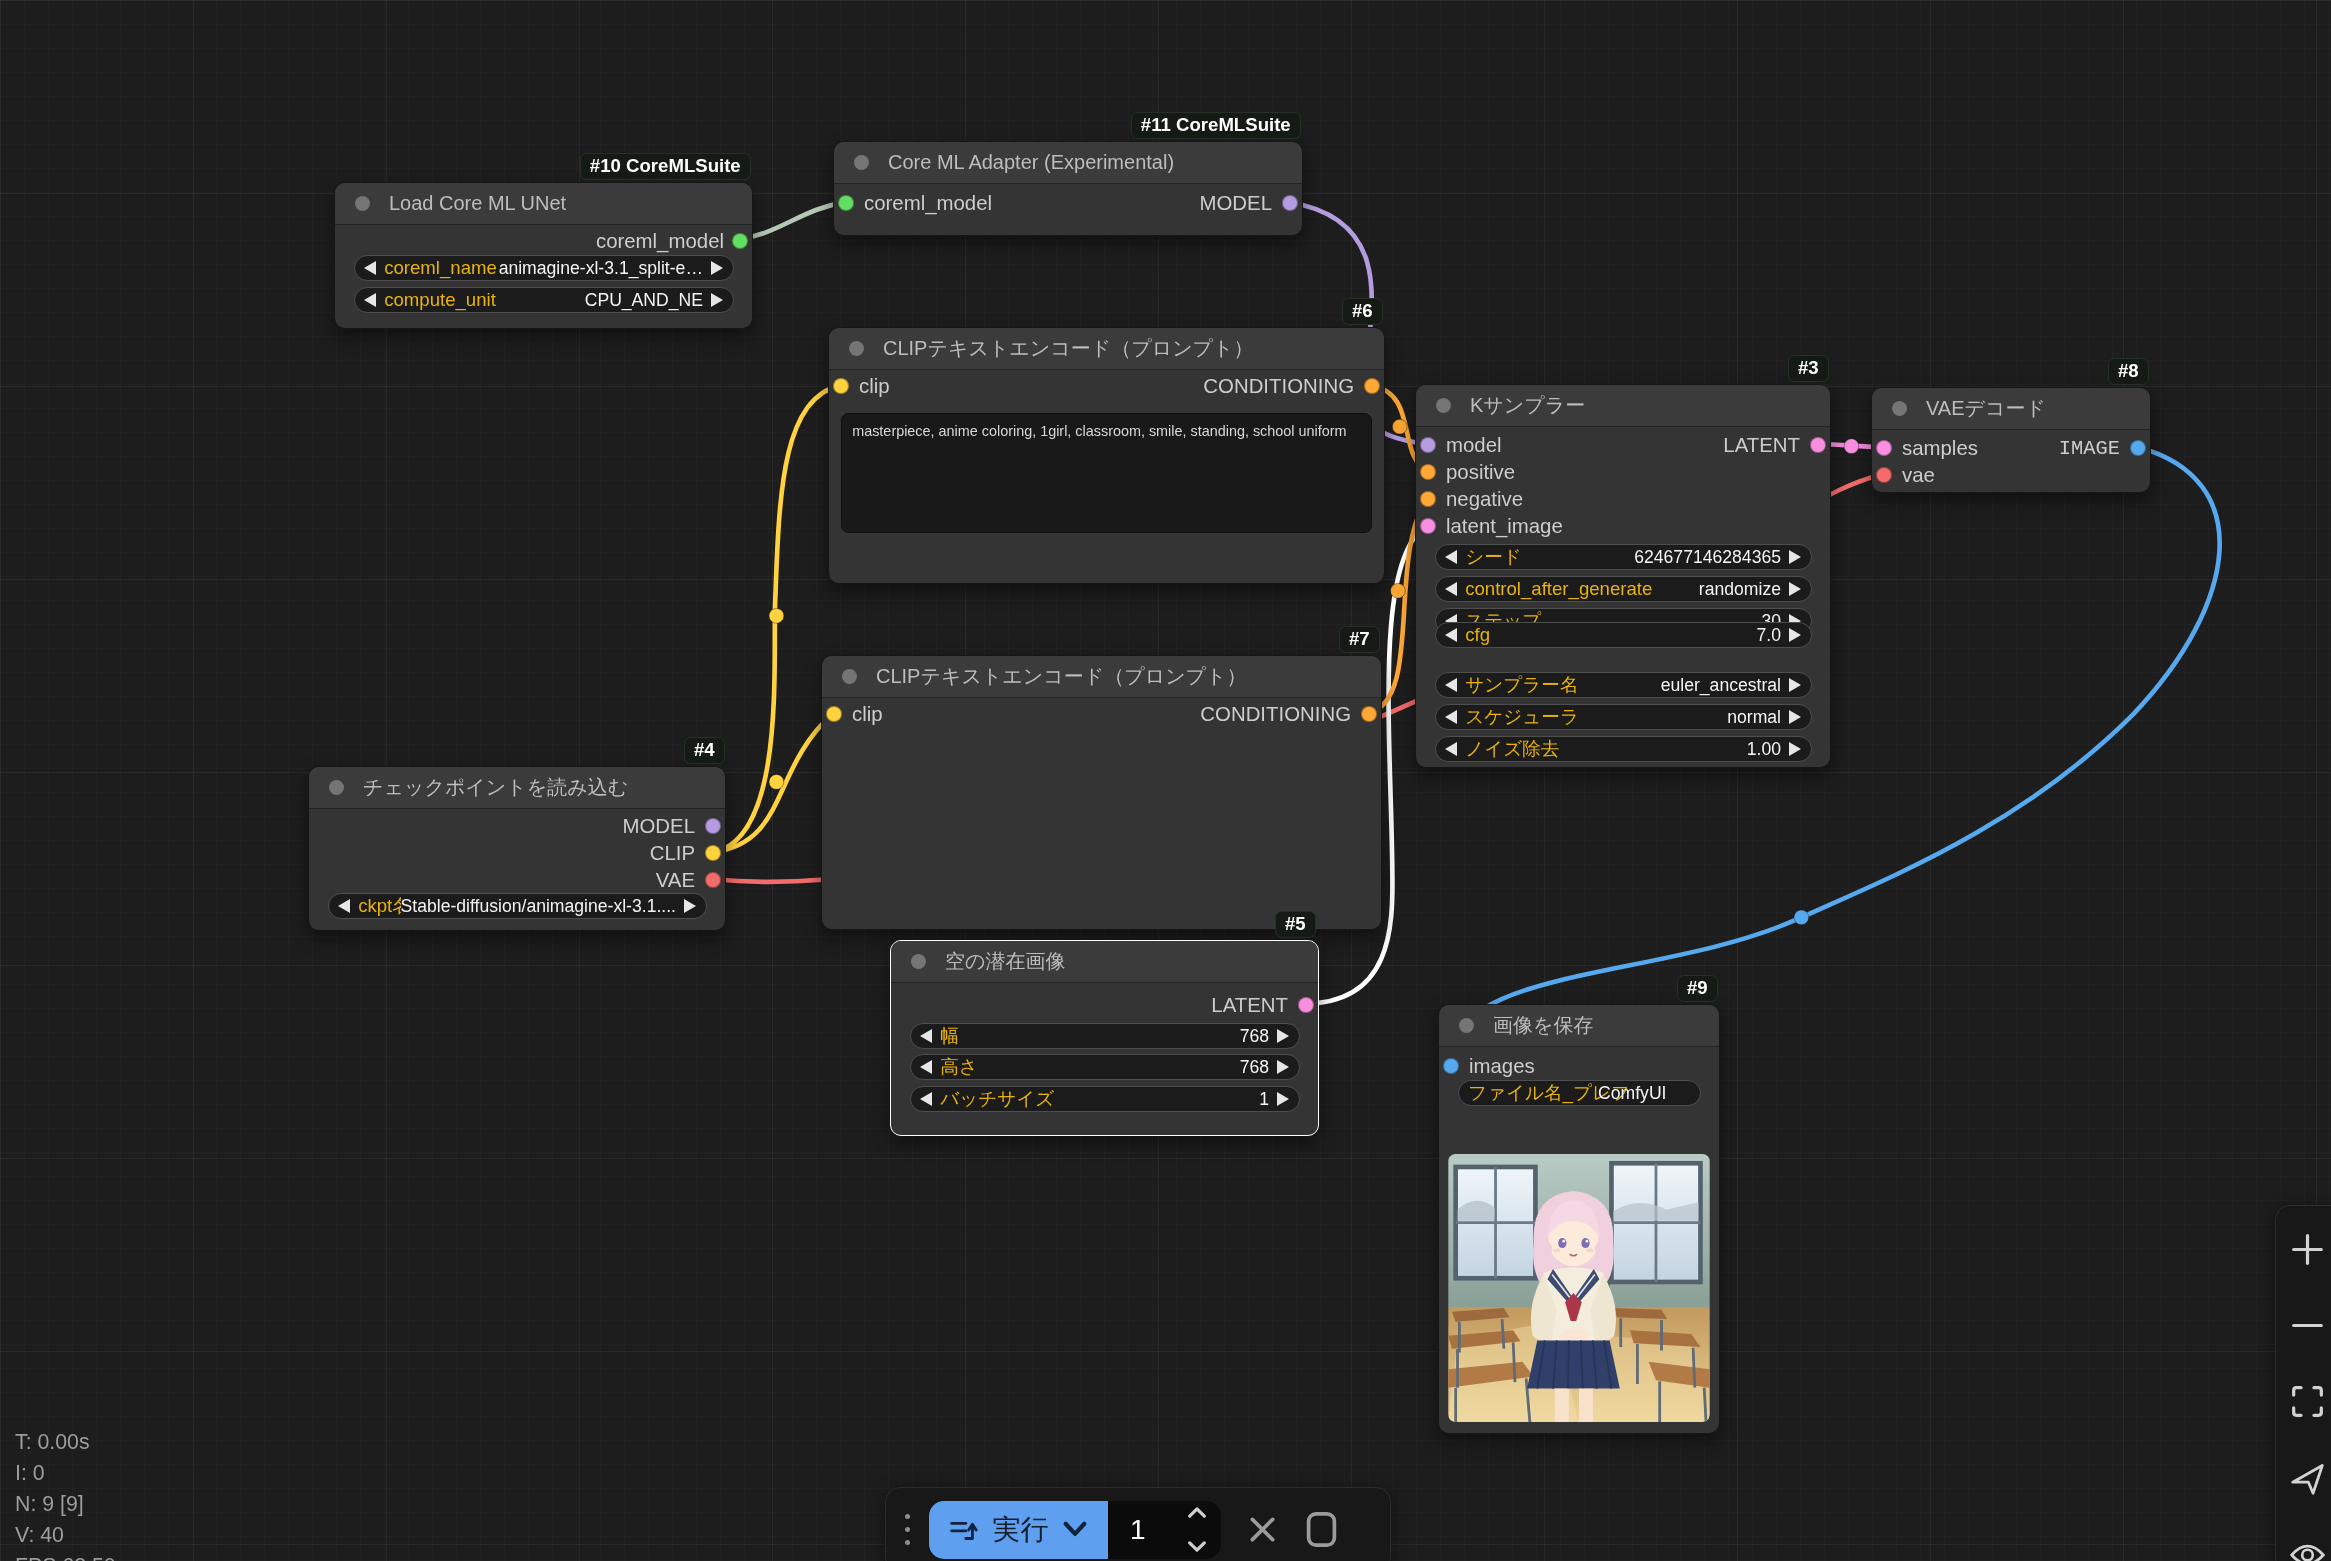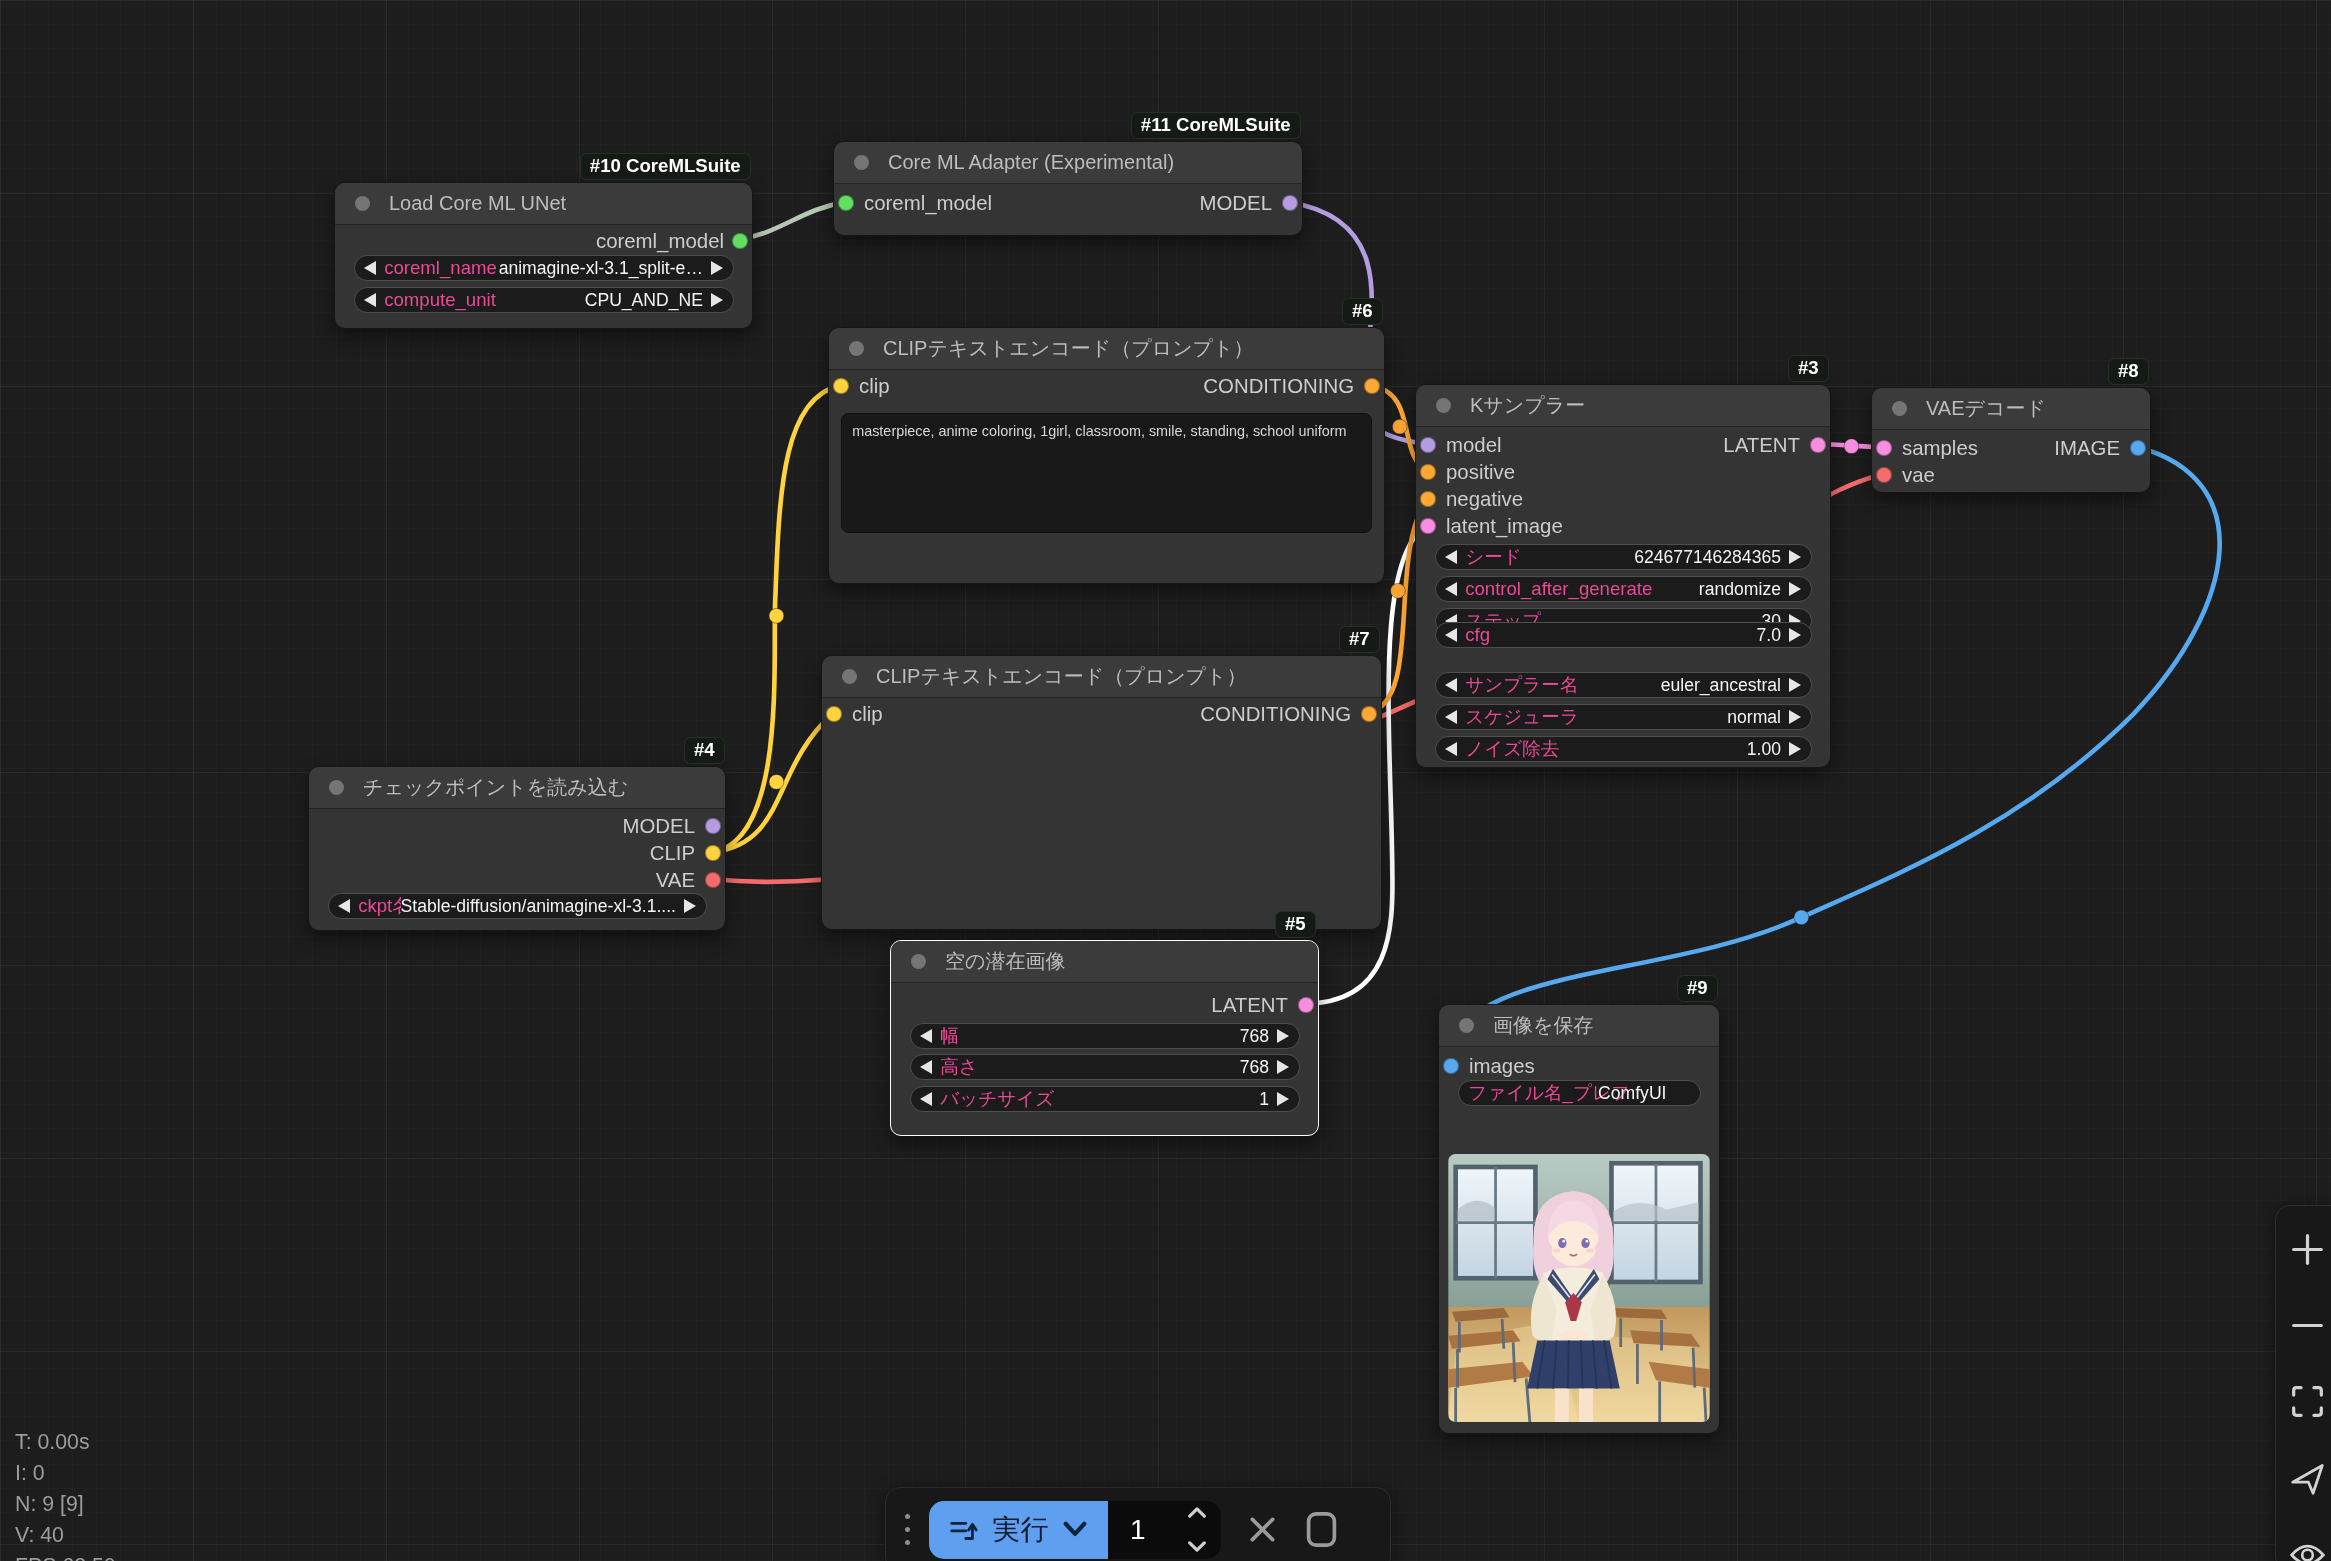--- a/index.html
+++ b/index.html
@@ -40,21 +40,21 @@
   .plabel.right{text-align:right;}
   .pill{
     position:absolute;height:26px;border-radius:14px;background:#1b1b1b;
     border:1.9px solid #4e4e4e;box-sizing:border-box;display:flex;align-items:center;
     padding:0 9.3px;font-size:18.6px;overflow:hidden;white-space:nowrap;
   }
   .arrL{width:0;height:0;border-top:7.4px solid transparent;border-bottom:7.4px solid transparent;
     border-right:12px solid #e6e6e6;margin-right:8.3px;flex:0 0 auto;}
   .arrR{width:0;height:0;border-top:7.4px solid transparent;border-bottom:7.4px solid transparent;
     border-left:12px solid #e6e6e6;margin-left:8.3px;flex:0 0 auto;}
-  .wlabel{color:#ec4899;flex:0 1 auto;overflow:hidden;}
+  .wlabel{color:#eab308;flex:0 1 auto;overflow:hidden;}
   .wval{color:#f4f4f4;margin-left:auto;font-size:17.6px;flex:0 0 auto;}
   .pill.overlap .wval{margin-left:-32px;}
   .ta{
     position:absolute;background:#191919;border:0.9px solid #101010;border-radius:7.4px;
     color:#d8d8d8;font-size:14.4px;padding:8.3px 10.2px;box-sizing:border-box;line-height:1.3;
   }
   .badge{
     position:absolute;z-index:3;background:#141a14;border:0.9px solid #273027;color:#ffffff;
     font-size:18.6px;font-weight:700;height:25px;line-height:23px;padding:0 9.3px;
     border-radius:6.5px;white-space:nowrap;
@@ -279,21 +279,21 @@
 <div class="badge" style="right:183px;top:358px;">#8</div>
 <div class="node" style="left:1871px;top:387px;width:278px;height:104px;">
   <div class="nhead">
     <span class="ndot"></span>
     <span class="ntitle">VAEデコード</span>
   </div>
   <span class="port" style="left:12px;top:60px;background:var(--c-latent);"></span>
   <span class="plabel" style="left:30px;top:60px;">samples</span>
   <span class="port" style="left:12px;top:87px;background:var(--c-vae);"></span>
   <span class="plabel" style="left:30px;top:87px;">vae</span>
-  <span class="plabel right" style="right:30px;top:60px;">IMAGE</span>
+  <span class="plabel right" style="right:30px;top:60px;font-family:Liberation Mono, monospace;">IMAGE</span>
   <span class="port" style="left:266px;top:60px;background:var(--c-image);"></span>
 </div>
 
 <div class="badge" style="right:614px;top:975px;">#9</div>
 <div class="node" style="left:1438px;top:1004px;width:280px;height:428px;">
   <div class="nhead">
     <span class="ndot"></span>
     <span class="ntitle">画像を保存</span>
   </div>
   <span class="port" style="left:12px;top:61px;background:var(--c-image);"></span>

